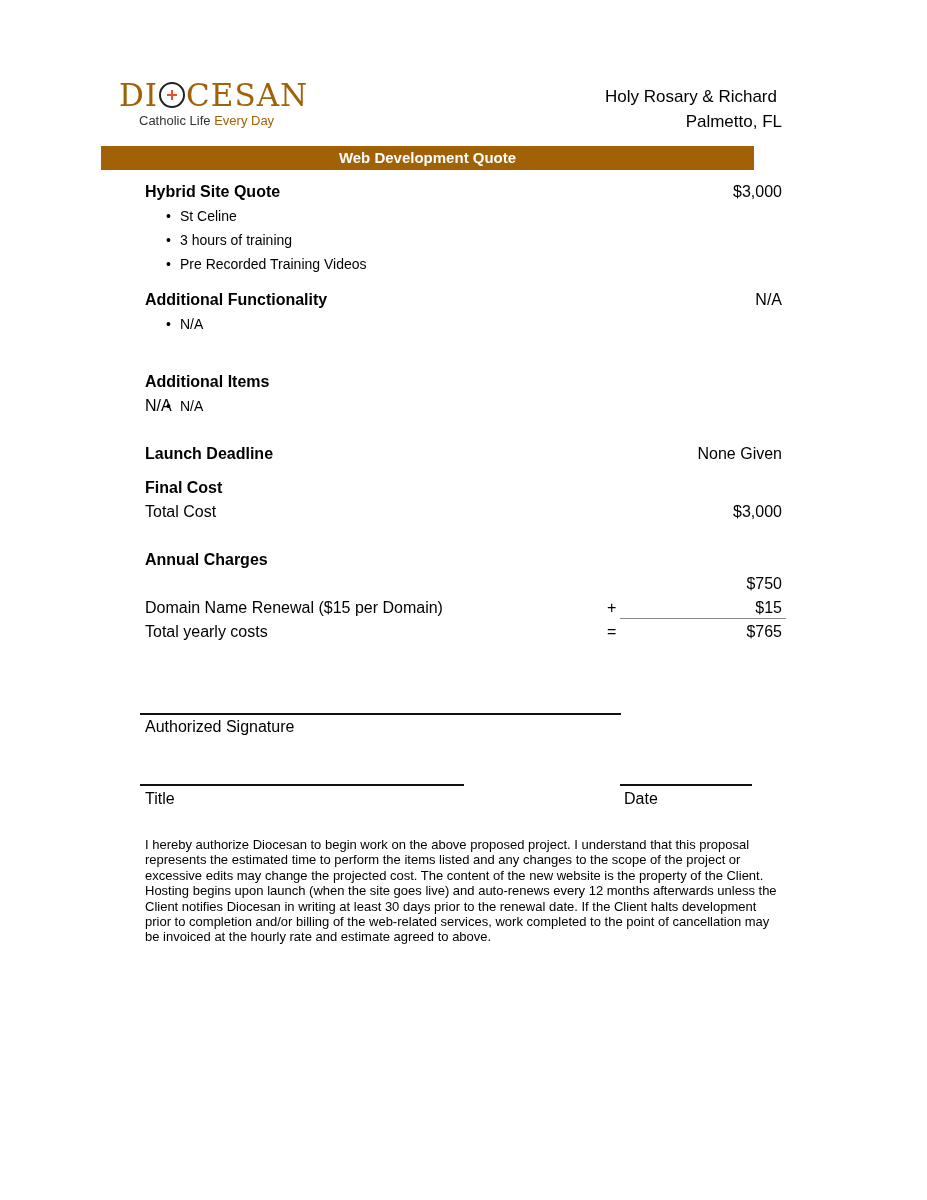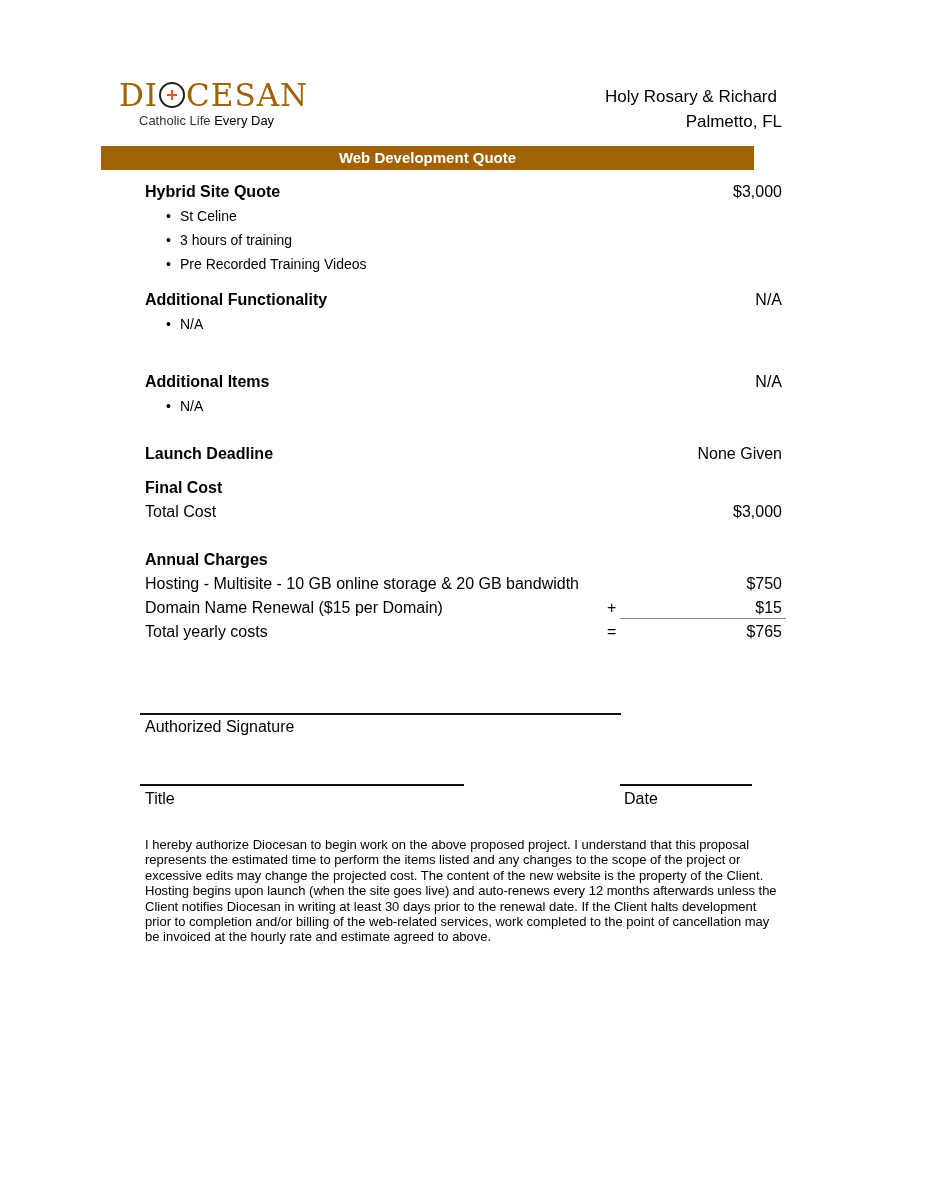--- a/index.html
+++ b/index.html
@@ -5,21 +5,21 @@
     * { box-sizing: border-box; margin: 0; padding: 0; }
     html, body { width: 927px; height: 1200px; background: #ffffff; }
     body { position: relative; font-family: "Liberation Sans", sans-serif; color: #000; overflow: hidden; }
 
     .logo { position: absolute; left: 119px; top: 78px; width: 200px; }
     .logo-word { font-family: "DejaVu Serif", "Liberation Serif", serif; font-size: 31px; letter-spacing: 1px; color: #a16207; line-height: 34px; white-space: nowrap; font-weight: normal; display: flex; align-items: center; }
     .logo-o { display: inline-block; position: relative; width: 26px; height: 26px; border: 2.2px solid #222; border-radius: 50%; margin: 0 1px; }
     .logo-o .cross-h { position: absolute; left: 6px; right: 6px; top: 50%; height: 1.6px; margin-top: -0.8px; background: #e8502a; }
     .logo-o .cross-v { position: absolute; top: 6px; bottom: 6px; left: 50%; width: 1.6px; margin-left: -0.8px; background: #e8502a; }
     .logo-tag { font-size: 13px; color: #333; margin-top: 1px; padding-left: 20px; white-space: nowrap; }
-    .logo-tag .accent { color: #000000; }
+    .logo-tag .accent { color: #a16207; }
 
     .client { position: absolute; right: 145px; top: 84px; text-align: right; font-size: 17px; line-height: 25px; }
     .client .name { padding-right: 5px; }
 
     .banner { position: absolute; left: 101px; top: 146px; width: 653px; height: 24px; background: #a16207; color: #fff; text-align: center; font-weight: bold; font-size: 15px; line-height: 24px; }
 
     .row { position: absolute; left: 145px; width: 637px; font-size: 16px; line-height: 24px; display: flex; justify-content: space-between; }
     .bold { font-weight: bold; }
     .bullet { position: absolute; left: 166px; font-size: 14px; line-height: 24px; }
     .bullet::before { content: "\2022"; display: inline-block; width: 14px; }
@@ -65,21 +65,21 @@
 <div class="bullet" style="top:204px;">St Celine</div>
 <div class="bullet" style="top:228px;">3 hours of training</div>
 <div class="bullet" style="top:252px;">Pre Recorded Training Videos</div>
 
 <div class="row" style="top:288px;">
   <span class="bold">Additional Functionality</span>
   <span>N/A</span>
 </div>
 <div class="bullet" style="top:312px;">N/A</div>
 
-<div class="row" style="top:370px;">
+<div class="row" style="top:370px;flex-direction:column;">
   <span class="bold">Additional Items</span>
   <span>N/A</span>
 </div>
 <div class="bullet" style="top:394px;">N/A</div>
 
 <div class="row" style="top:442px;">
   <span class="bold">Launch Deadline</span>
   <span>None Given</span>
 </div>
 
@@ -88,21 +88,20 @@
 </div>
 <div class="row" style="top:500px;">
   <span>Total Cost</span>
   <span>$3,000</span>
 </div>
 
 <div class="row" style="top:548px;">
   <span class="bold">Annual Charges</span>
 </div>
 <div class="ann-row" style="top:572px;">
-  <span>Hosting - Multisite - 10 GB online storage &amp; 20 GB bandwidth</span>
   <span class="op"></span>
   <span class="amt">$750</span>
 </div>
 <div class="ann-row" style="top:596px;">
   <span>Domain Name Renewal ($15 per Domain)</span>
   <span class="op">+</span>
   <span class="amt">$15</span>
 </div>
 <div class="underline-bar"></div>
 <div class="ann-row" style="top:620px;">

